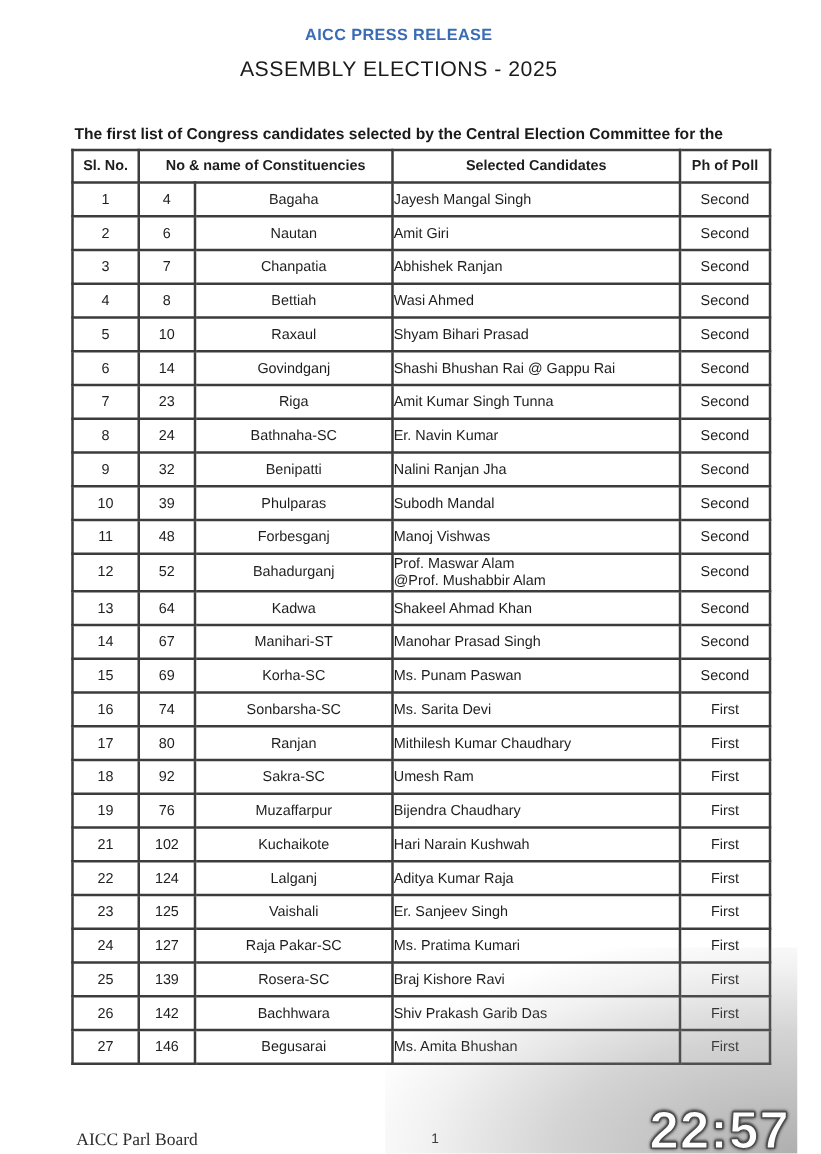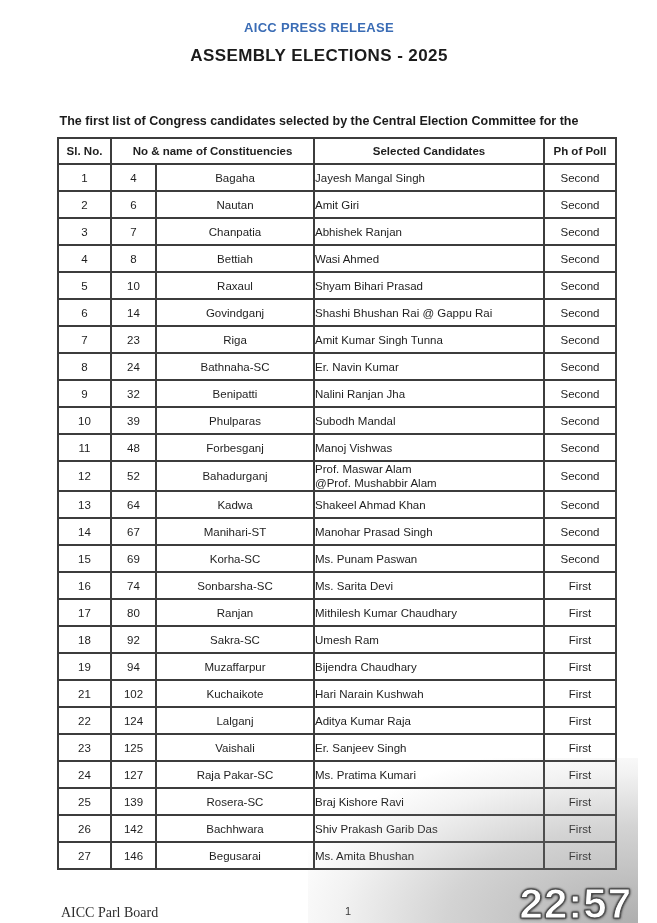--- a/index.html
+++ b/index.html
@@ -16,41 +16,41 @@
   .press {
     top: 20px;
     font-size: 13px;
     font-weight: bold;
     color: var(--accent-blue, #3a6cb5);
     letter-spacing: 0.3px;
   }
   .title {
     top: 46px;
     font-size: 17px;
-    font-weight: bold;
+    font-weight: normal;
     color: #1b1b1b;
     letter-spacing: 0.4px;
   }
   .state {
     top: 70px;
     font-size: 17.5px;
     font-weight: bold;
     color: #1b1b1b;
     letter-spacing: 3px;
   }
   .subtitle {
-    top: 113px;
+    top: 99px;
     font-size: 12.5px;
     font-weight: bold;
     color: #1b1b1b;
     line-height: 16px;
   }
   table.candidates {
     position: absolute;
-    top: 137px;
+    top: 119px;
     left: 57px;
     width: 558px;
     border-collapse: collapse;
     table-layout: fixed;
     border-radius: 13px;
   }
   table.candidates th, table.candidates td {
     border: 2px solid #3c3c3c;
     padding: 0;
     font-size: 11.5px;
@@ -262,21 +262,21 @@
   </tr>
         <tr>
     <td class="c-sl">18</td>
     <td class="c-no">92</td>
     <td class="c-name">Sakra-SC</td>
     <td class="c-cand">Umesh Ram</td>
     <td class="c-ph">First</td>
   </tr>
         <tr>
     <td class="c-sl">19</td>
-    <td class="c-no">94</td>
+    <td class="c-no">76</td>
     <td class="c-name">Muzaffarpur</td>
     <td class="c-cand">Bijendra Chaudhary</td>
     <td class="c-ph">First</td>
   </tr>
         <tr>
     <td class="c-sl">21</td>
     <td class="c-no">102</td>
     <td class="c-name">Kuchaikote</td>
     <td class="c-cand">Hari Narain Kushwah</td>
     <td class="c-ph">First</td>

